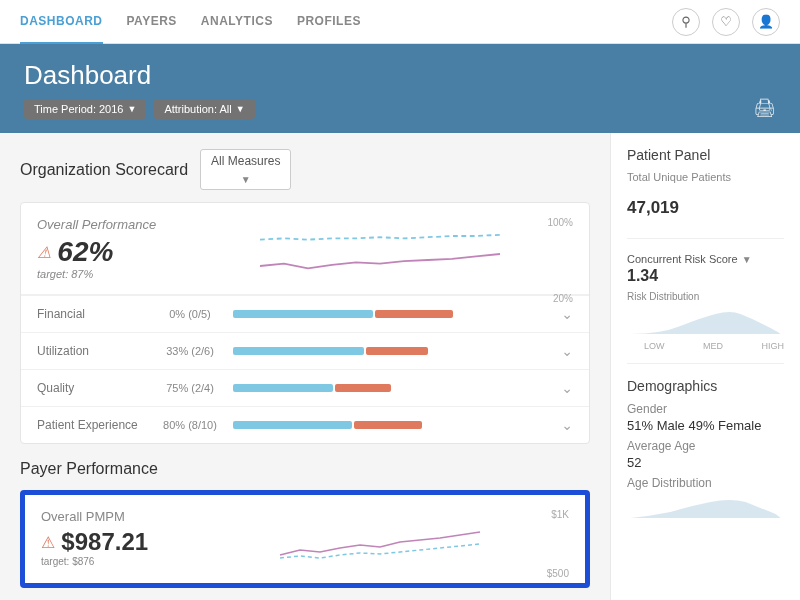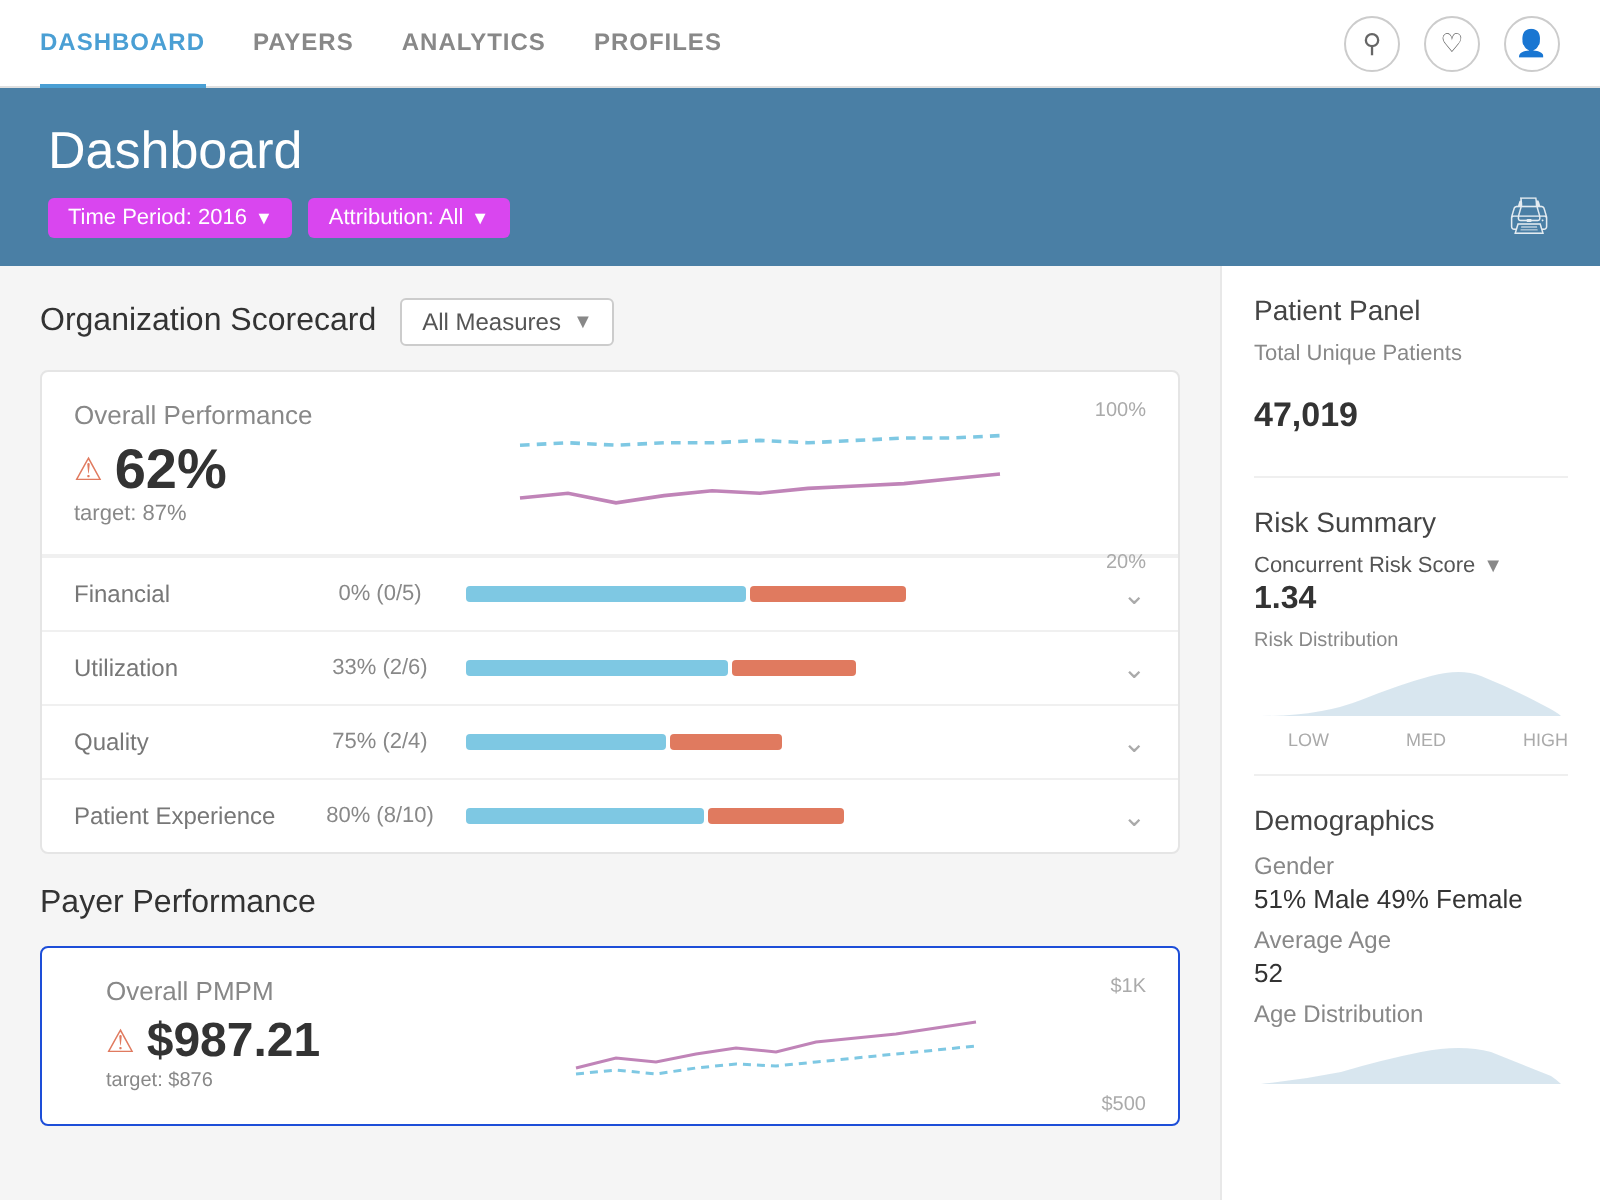--- a/index.html
+++ b/index.html
@@ -10,62 +10,62 @@
     .nav-links { display: flex; gap: 24px; flex: 1; }
     .nav-link { font-size: 12px; font-weight: 600; color: #888; text-transform: uppercase; letter-spacing: 0.5px; padding: 14px 0; cursor: pointer; border-bottom: 2px solid transparent; }
     .nav-link.active { color: #4a9fd4; border-bottom: 2px solid #4a9fd4; }
     .nav-icons { display: flex; gap: 12px; align-items: center; }
     .nav-icon { width: 28px; height: 28px; border-radius: 50%; border: 1px solid #ccc; display: flex; align-items: center; justify-content: center; cursor: pointer; color: #666; font-size: 13px; }
 
     
     .header { background: #4a7fa5; padding: 16px 24px 14px; display: flex; align-items: flex-end; justify-content: space-between; }
     .header-title { color: #fff; font-size: 26px; font-weight: 300; margin-bottom: 8px; }
     .header-filters { display: flex; gap: 8px; }
-    .filter-btn { background: #d946ef; color: #fff; border: none; border-radius: 3px; padding: 4px 10px; font-size: 11px; cursor: pointer; display: flex; align-items: center; gap: 4px; }
+    .filter-btn { background: #737373; color: #fff; border: none; border-radius: 3px; padding: 4px 10px; font-size: 11px; cursor: pointer; display: flex; align-items: center; gap: 4px; }
     .filter-btn .arrow { font-size: 9px; }
     .print-icon { color: #fff; font-size: 18px; cursor: pointer; opacity: 0.85; }
 
     
     .main { display: flex; gap: 0; height: calc(600px - 44px - 78px); overflow: hidden; }
 
     .left-panel { flex: 1; padding: 16px 20px; overflow-y: auto; }
     .right-panel { width: 190px; background: #fff; border-left: 1px solid #e8e8e8; padding: 14px 16px; overflow-y: auto; }
 
     
     .section-header { display: flex; align-items: center; gap: 12px; margin-bottom: 12px; }
     .section-title { font-size: 16px; font-weight: 400; color: #333; }
-    .dropdown-select { border: 1px solid #ccc; border-radius: 3px; padding: 4px 10px; font-size: 12px; color: #555; display: flex; align-items: center; gap: 6px; cursor: pointer; background: #fff; }
+    .dropdown-select { border: 1px solid #ccc; border-radius: 3px; padding: 4px 10px; font-size: 12px; color: #555; display: flex; align-items: center; gap: 6px; cursor: pointer; background: #fff; flex-direction: column; }
     .dropdown-arrow { font-size: 10px; color: #888; }
 
     .scorecard-card { background: #fff; border: 1px solid #e5e5e5; border-radius: 4px; margin-bottom: 16px; overflow: hidden; }
 
     
     .overall-perf { padding: 14px 16px; display: flex; align-items: flex-start; gap: 0; border-bottom: 1px solid #f0f0f0; }
-    .overall-left { flex: 0 0 150px; }
+    .overall-left { flex: 0 0 150px; font-style: italic; }
     .overall-label { font-size: 13px; color: #888; margin-bottom: 4px; }
     .overall-value { display: flex; align-items: center; gap: 6px; }
     .alert-icon { color: #e07a5f; font-size: 16px; }
     .big-percent { font-size: 28px; font-weight: 700; color: #333; }
     .target-text { font-size: 11px; color: #888; }
     .overall-chart { flex: 1; position: relative; height: 60px; }
 
     
     .chart-svg { width: 100%; height: 60px; }
 
     
     .metric-row { display: flex; align-items: center; padding: 10px 16px; border-top: 1px solid #f0f0f0; gap: 8px; }
     .metric-name { flex: 0 0 110px; font-size: 12px; color: #777; }
     .metric-stats { flex: 0 0 70px; font-size: 11px; color: #888; text-align: center; }
     .metric-bar-container { flex: 1; height: 8px; position: relative; display: flex; gap: 2px; }
     .bar-blue { background: #7ec8e3; height: 8px; border-radius: 2px; }
     .bar-red { background: #e07a5f; height: 8px; border-radius: 2px; }
     .metric-chevron { flex: 0 0 20px; text-align: right; color: #aaa; font-size: 14px; cursor: pointer; }
 
     
-    .payer-card { background: #fff; border: 1px solid #1d4ed8; border-radius: 4px; overflow: hidden; padding-left: 16px; }
+    .payer-card { background: #fff; border: 5px solid #1d4ed8; border-radius: 4px; overflow: hidden; }
     .payer-inner { padding: 14px 16px; display: flex; align-items: flex-start; }
     .payer-left { flex: 0 0 150px; }
     .payer-label { font-size: 13px; color: #888; margin-bottom: 4px; }
     .payer-value { display: flex; align-items: center; gap: 6px; }
     .payer-big { font-size: 24px; font-weight: 700; color: #333; }
     .payer-target { font-size: 10px; color: #888; }
     .payer-chart { flex: 1; height: 60px; }
 
     
     .right-section { margin-bottom: 14px; border-bottom: 1px solid #efefef; padding-bottom: 12px; }
@@ -223,21 +223,20 @@
 
   <div class="right-panel">
 
     <div class="right-section">
       <div class="right-title">Patient Panel</div>
       <div class="right-label">Total Unique Patients</div>
       <div class="right-value">47,019</div>
     </div>
 
     <div class="right-section">
-      <div class="right-title">Risk Summary</div>
       <div class="risk-score-label">
         <span>Concurrent Risk Score</span>
         <span style="color:#888;font-size:10px;">▼</span>
       </div>
       <div class="risk-score-val">1.34</div>
       <div class="risk-dist-label">Risk Distribution</div>
       
       <svg width="100%" height="30" viewBox="0 0 150 30">
         <path d="M0,28 Q30,28 50,20 Q70,12 85,8 Q100,4 110,8 Q125,14 140,22 Q148,26 150,28 Z" fill="#c8dce8" opacity="0.7"></path>
       </svg>

